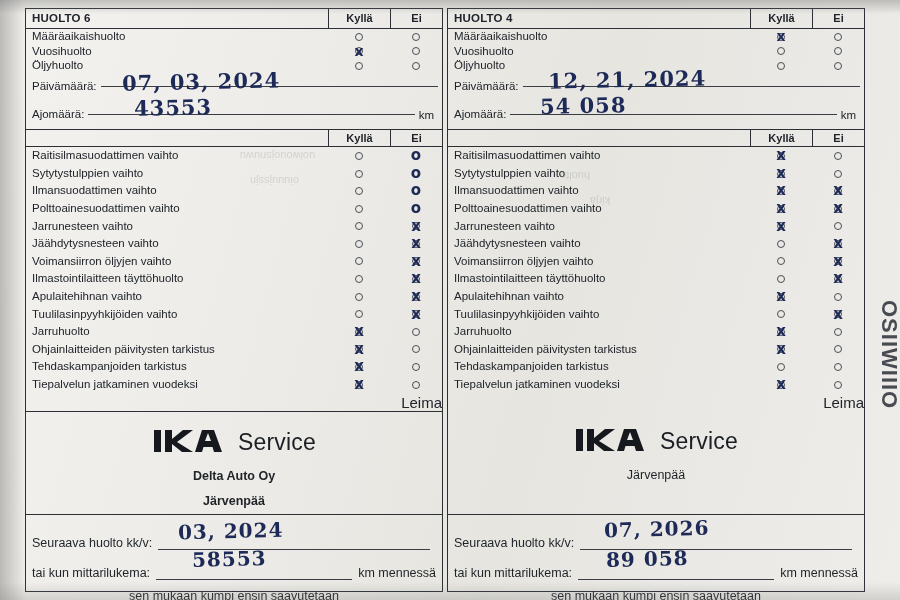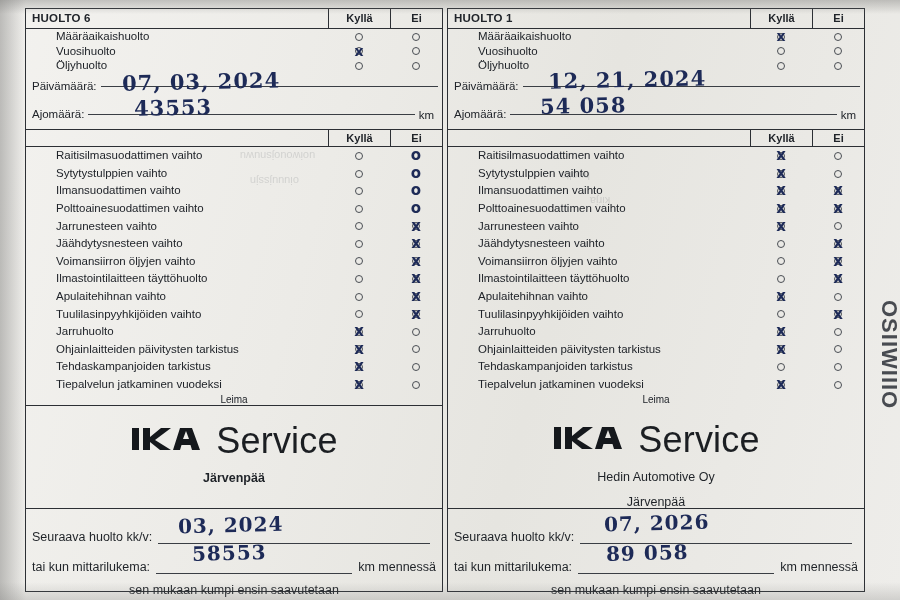--- a/index.html
+++ b/index.html
@@ -81,21 +81,20 @@
 
   .toprows {
     position: relative;
   }
   .trow {
     display: flex;
     align-items: center;
     height: 14.5px;
     font-size: 11.5px;
     color: #20242a;
-    margin-left: 24px;
   }
   .trow .lbl { flex: 1; padding-left: 6px; }
   .trow .c {
     width: 62px;
     text-align: center;
     font-size: 9px;
     color: #33373d;
     position: relative;
   }
   .trow .c.ei { width: 52px; }
@@ -165,22 +164,22 @@
     text-align: center;
     color: #20242a;
     padding-top: 2px;
     box-sizing: border-box;
   }
   .midhdr .hc.ei { width: 52px; }
 
   .list .trow { height: 17.6px; align-items: center; }
 
   .leima {
-    text-align: center;
-    font-size: 10px;
+    text-align: right;
+    font-size: 15px;
     color: #20242a;
     padding-top: 1px;
   }
 
   .stampbox {
     border-top: 1.3px solid #2c2f34;
     border-bottom: 1.3px solid #2c2f34;
     text-align: center;
     box-sizing: border-box;
   }
@@ -189,21 +188,21 @@
 
   .kia-row {
     display: flex;
     align-items: center;
     justify-content: center;
     gap: 12px;
     padding-top: 14px;
   }
   .kia-logo { display: block; }
   .kia-service {
-    font-size: 36px;
+    font-size: 23px;
     color: #1b1e22;
     font-family: "Liberation Sans", sans-serif;
     letter-spacing: 0.2px;
   }
   .dealer {
     font-size: 12.5px;
     color: #1f2328;
     margin-top: 8px;
     line-height: 1.35;
     font-weight: bold;
@@ -402,20 +401,21 @@
           <svg width="74" height="30" viewBox="0 0 74 30">
             <g fill="#15181c">
               <path d="M2 4 L9 4 L9 26 L2 26 Z"></path>
               <path d="M13 4 L20 4 L20 13 L31 4 L41 4 L25 16 L41 26 L30 26 L20 18 L20 26 L13 26 Z"></path>
               <path d="M50 4 L62 4 L70 26 L62 26 L60.5 21 L51.5 21 L50 26 L43 26 Z M53 15 L59 15 L56 7 Z"></path>
             </g>
           </svg>
         </span>
         <span class="kia-service">Service</span>
       </div>
+      <div class="dealer">Delta Auto Oy</div>
       <div class="dealer">Järvenpää</div>
     </div>
 
     <div class="footer">
       <div class="frow">
         <div class="ftxt">Seuraava huolto kk/v:</div>
         <div class="fline"></div>
         <div class="hand-f" style="left:146px; top:-4px;">03, 2024</div>
       </div>
       <div class="frow">
@@ -423,21 +423,21 @@
         <div class="fline"></div>
         <div class="fend">km mennessä</div>
         <div class="hand-f" style="left:160px; top:-6px;">58553</div>
       </div>
       <div class="fnote">sen mukaan kumpi ensin saavutetaan</div>
     </div>
   </div>
 
   <div class="panel right">
     <div class="hdr">
-      <div class="hdr-title">HUOLTO 1</div>
+      <div class="hdr-title">HUOLTO 4</div>
       <div class="hdr-col">Kyllä</div>
       <div class="hdr-col ei">Ei</div>
     </div>
 
     <div class="toprows">
       <div class="trow">
         <div class="lbl">Määräaikaishuolto</div>
         <div class="c">
           <span class="circ"></span>
           <span class="mark x">x</span>
@@ -556,21 +556,20 @@
           <svg width="74" height="30" viewBox="0 0 74 30">
             <g fill="#15181c">
               <path d="M2 4 L9 4 L9 26 L2 26 Z"></path>
               <path d="M13 4 L20 4 L20 13 L31 4 L41 4 L25 16 L41 26 L30 26 L20 18 L20 26 L13 26 Z"></path>
               <path d="M50 4 L62 4 L70 26 L62 26 L60.5 21 L51.5 21 L50 26 L43 26 Z M53 15 L59 15 L56 7 Z"></path>
             </g>
           </svg>
         </span>
         <span class="kia-service">Service</span>
       </div>
-      <div class="dealer thin">Hedin Automotive Oy</div>
       <div class="dealer thin">Järvenpää</div>
     </div>
 
     <div class="footer">
       <div class="frow">
         <div class="ftxt">Seuraava huolto kk/v:</div>
         <div class="fline"></div>
         <div class="hand-f" style="left:150px; top:-6px;">07, 2026</div>
       </div>
       <div class="frow">

